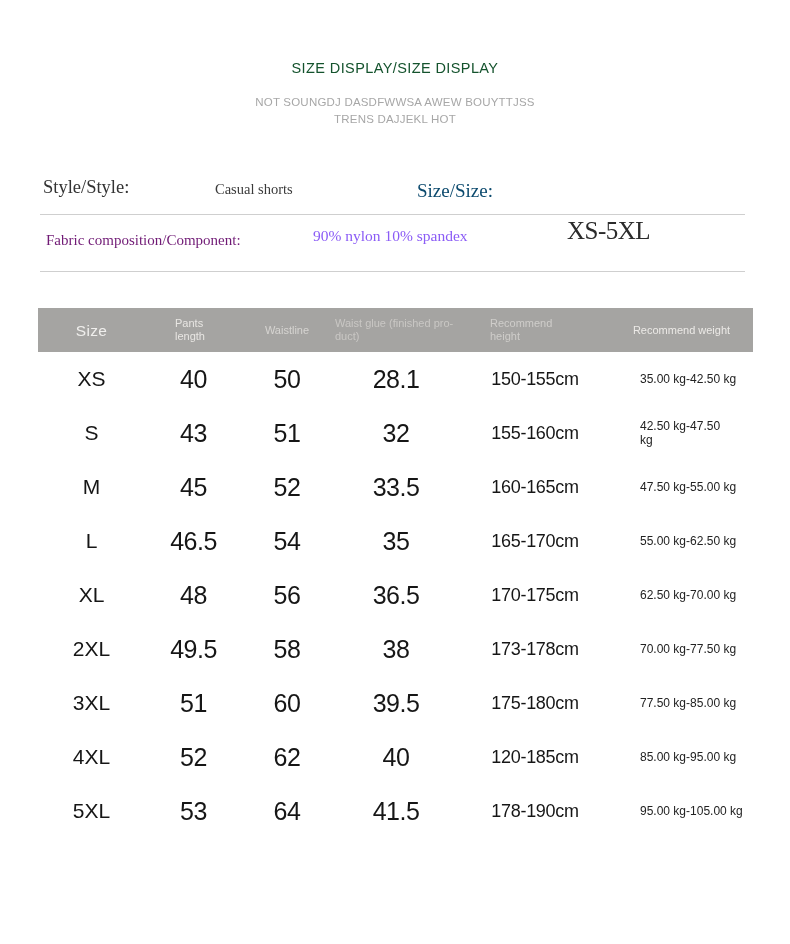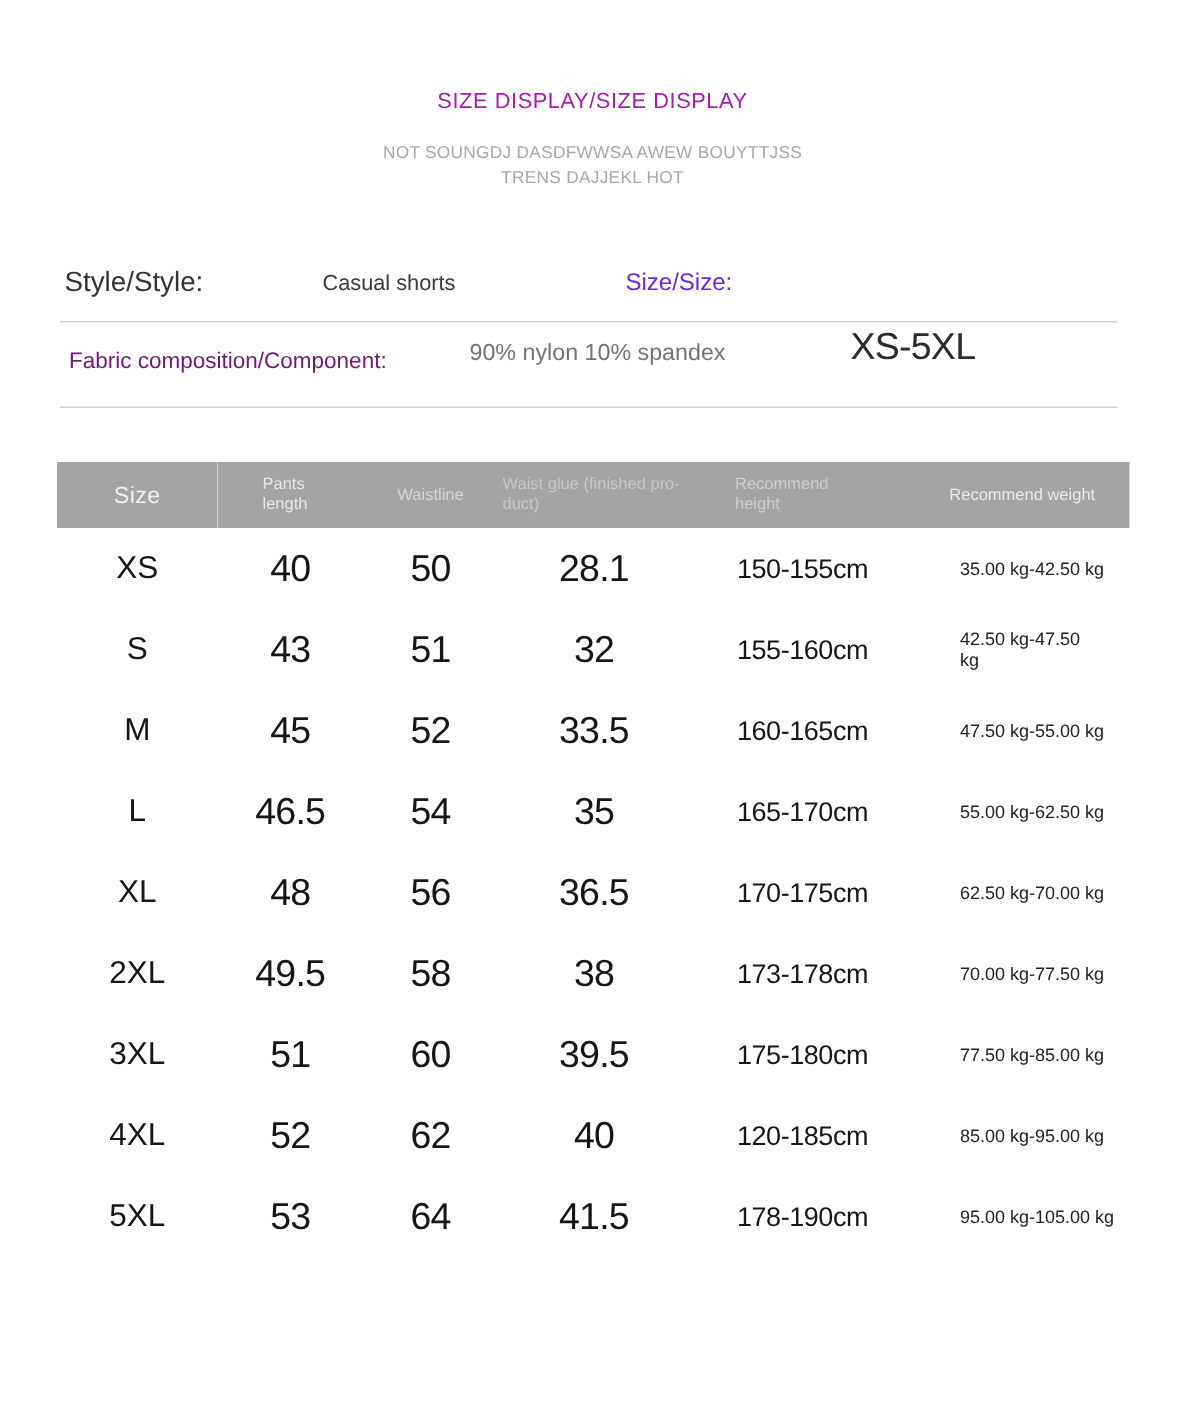--- a/index.html
+++ b/index.html
@@ -2,38 +2,38 @@
 <html><head>
 <meta charset="utf-8">
 <style>
   html,body { margin:0; padding:0; background:#ffffff; }
   .page {
     position:relative; width:790px; height:944px; background:#ffffff;
     font-family:"Liberation Sans", sans-serif; overflow:hidden;
   }
   .title {
     padding-top:60px; text-align:center;
-    font-size:14.5px; font-weight:500; letter-spacing:.4px; color:#a21caf;
+    font-size:14.5px; font-weight:500; letter-spacing:.4px; color:#14532d;
     line-height:16px;
   }
   .subtitle {
     margin-top:18px; text-align:center;
     font-size:11.5px; letter-spacing:.2px; color:#a7a7a7; line-height:17px;
     white-space:pre-line;
   }
-  .info-row { position:relative; margin-left:40px; margin-right:45px; border-bottom:1px solid #cfcfcf; }
+  .info-row { position:relative; margin-left:40px; margin-right:45px; border-bottom:1px solid #cfcfcf;font-family:Liberation Serif, serif; }
   .info-row-1 { margin-top:36px; height:50px; }
   .info-row-2 { height:56px; }
   .info-row span { position:absolute; white-space:nowrap; }
   .style-label  { left:3px;   top:13px; font-size:18.5px; color:#333333; }
   .style-value  { left:175px; top:17px; font-size:14.5px; color:#3a3a3a; }
-  .size-label   { left:377px; top:16px; font-size:16px; color:#6d28d9; }
+  .size-label   { left:377px; top:16px; font-size:19px; color:#0c4a6e; }
   .size-value   { left:527px; top:9px;  font-size:25px; font-weight:500; letter-spacing:-.5px; color:#2b2b2b;margin-top:44px; }
   .fabric-label { left:6px;   top:17px; font-size:15px;   color:#701a75; }
-  .fabric-value { left:273px; top:12px; font-size:15.5px; color:#737373; }
+  .fabric-value { left:273px; top:12px; font-size:15.5px; color:#8b5cf6; }
 
   table.size-table {
     margin:36px 0 0 38px; width:715px;
     border-collapse:collapse; table-layout:fixed;
   }
   .size-table th, .size-table td { white-space:pre-line; overflow:hidden; }
   .size-table thead tr { background:#a5a4a2; height:44px;padding-left:40px; }
   .size-table th { font-weight:400; font-size:11px; line-height:13px; vertical-align:middle; }
   th.h1 { font-size:15.5px; color:#f0efed; text-align:center; letter-spacing:.3px; }
   th.h2 { color:#e8e6e3; text-align:left; padding-left:30px; }

